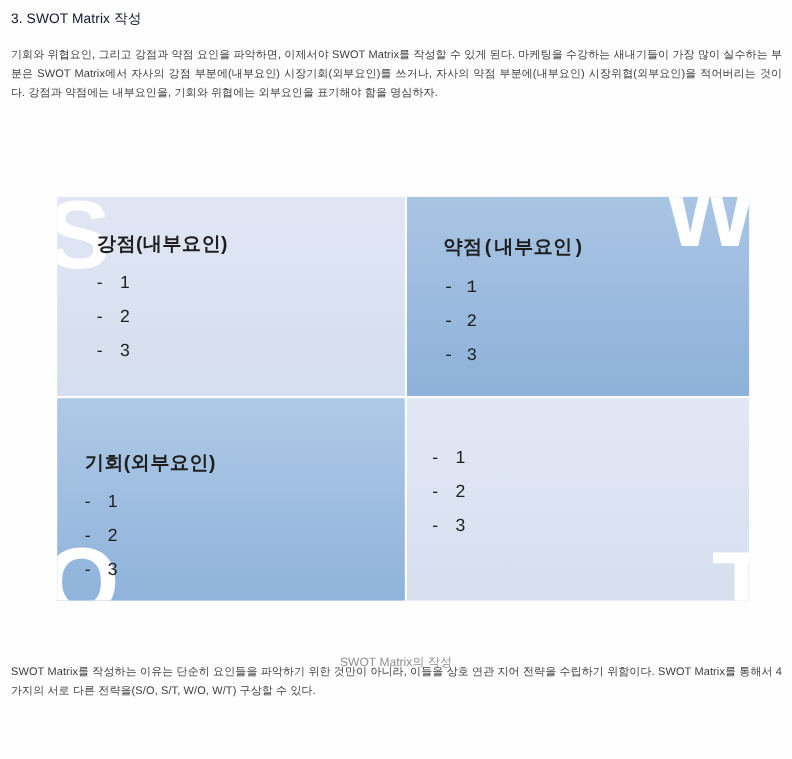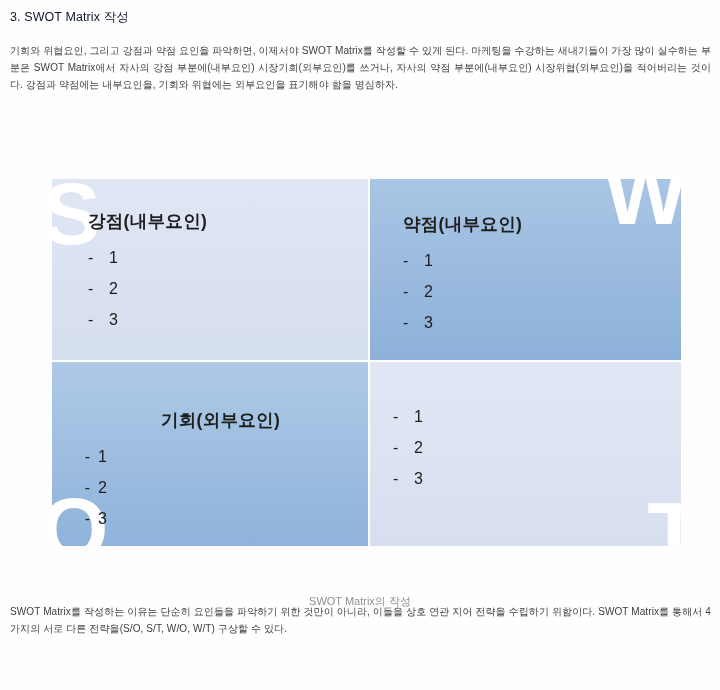--- a/index.html
+++ b/index.html
@@ -56,22 +56,22 @@
     z-index: 0;
     user-select: none;
   }
   .quad-s .quad-letter { top: -8px;  left: -10px; }
   .quad-w .quad-letter { top: -28px; right: -6px; }
   .quad-o .quad-letter { bottom: -26px; left: -12px; }
   .quad-t .quad-letter { bottom: -30px; right: -20px; }
 
   .quad-content { position: relative; z-index: 1; }
   .quad-s .quad-content { padding: 30px 0 0 36px; }
-  .quad-w .quad-content { padding: 33px 10px 0 33px; }
-  .quad-o .quad-content { padding: 46px 4px 0 25px; text-align: center; }
+  .quad-w .quad-content { padding: 33px 10px 0 33px; font-family: Liberation Mono, monospace; }
+  .quad-o .quad-content { padding: 46px 4px 0 25px; }
   .quad-t .quad-content { padding: 46px 0 0 23px; }
 
   .quad-title {
     font-size: 17.5px; font-weight: 600; color: #1e1e1e;
     letter-spacing: 0.3px;
     margin-bottom: 16px;
   }
   .quad-item {
     display: flex; align-items: flex-start;
     height: 31px;

